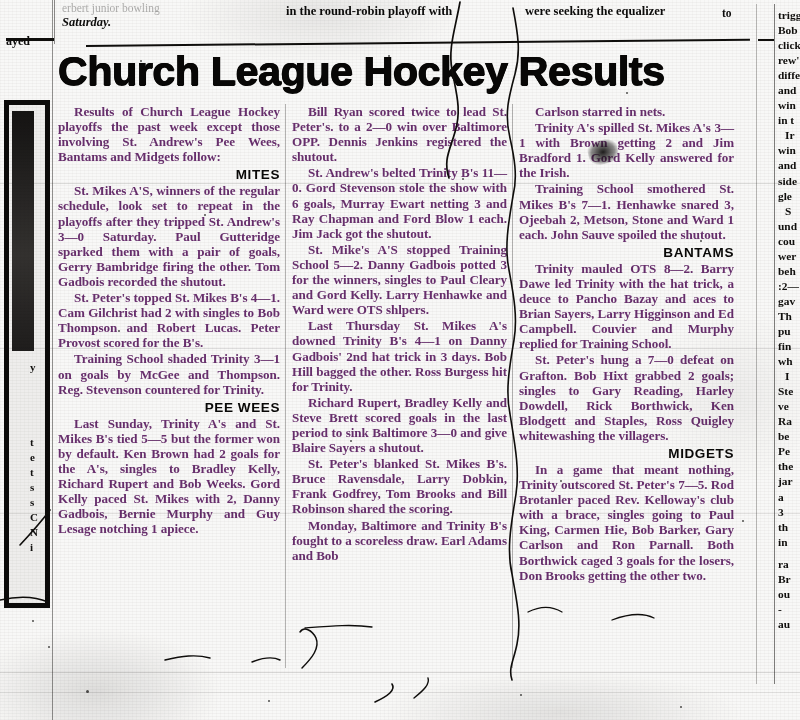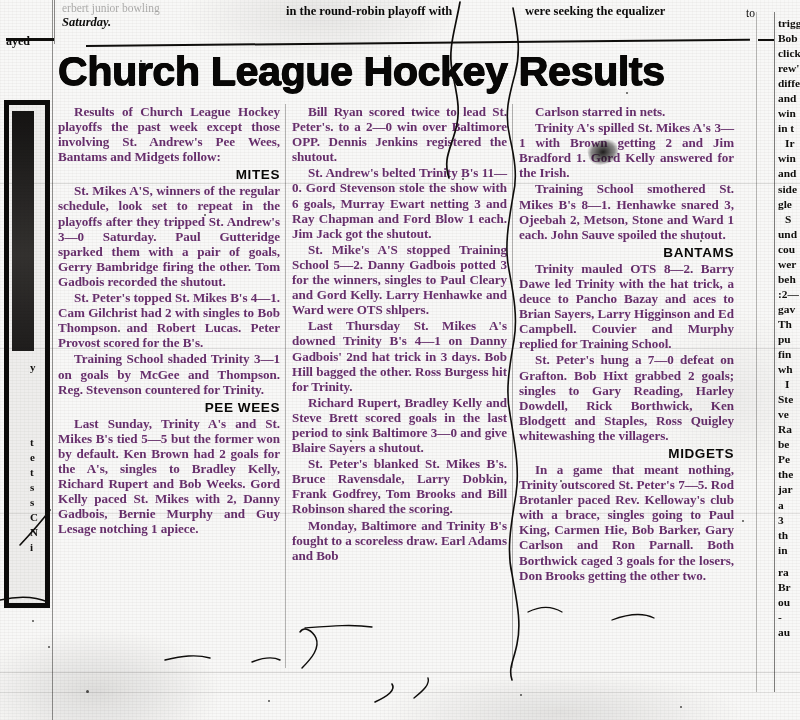--- a/index.html
+++ b/index.html
@@ -162,21 +162,21 @@
   #leftedge .vline {
     position: absolute;
     left: 52px; top: 0;
     width: 1px; height: 720px;
     background: rgba(35,30,25,0.45);
   }
 
   
   #rightedge {
     position: absolute;
-    left: 754px; top: 12px;
+    left: 754px; top: 4px;
     width: 46px; height: 680px;
     z-index: 15;
     overflow: hidden;
   }
   #rightedge .vline {
     position: absolute;
     left: 20px; top: 0;
     width: 1px; height: 690px;
     background: rgba(35,30,25,0.55);
   }
@@ -238,21 +238,21 @@
 <body>
 
 <div id="page">
 
   <div class="topstrip">
     <span class="frag" style="left:6px; top:14px; font-size:12px; font-weight:bold;margin-top:20px;">ayed</span>
     <span class="frag faded" style="left:62px; top:1px; font-size:11.5px;text-align:center;">erbert junior bowling</span>
     <span class="frag" style="left:62px; top:15px; font-size:12.5px; font-weight:bold;font-style:italic;">Saturday.</span>
     <span class="frag" style="left:286px; top:4px; font-size:12.5px; font-weight:bold;">in the round-robin playoff with</span>
     <span class="frag" style="left:525px; top:4px; font-size:12.5px; font-weight:bold;">were seeking the equalizer</span>
-    <span class="frag" style="left:722px; top:6px; font-size:11.5px; font-weight:normal;margin-left:24px;">to</span>
+    <span class="frag" style="left:722px; top:6px; font-size:11.5px; font-weight:bold;">to</span>
   </div>
 
   <div class="rule" style="left:54px; top:0px; width:1px; height:44px; background:rgba(35,30,25,0.5);"></div>
 
   <div class="rule" style="left:86px; top:45px; width:664px; height:2.2px; transform:rotate(-0.55deg); transform-origin:left center;"></div>
   <div class="rule" style="left:6px; top:38px; width:48px; height:2.6px;"></div>
   <div class="rule" style="left:758px; top:39px; width:16px; height:2px;"></div>
 
   <div id="headline">Church League Hockey Results</div>
 
@@ -274,21 +274,21 @@
       <p class="tight">St. Mike's A'S stopped Training School 5—2. Danny Gadbois potted 3 for the winners, singles to Paul Cleary and Gord Kelly. Larry Henhawke and Ward were OTS shlpers.</p>
       <p class="tight">Last Thursday St. Mikes A's downed Trinity B's 4—1 on Danny Gadbois' 2nd hat trick in 3 days. Bob Hill bagged the other. Ross Burgess hit for Trinity.</p>
       <p class="tight">Richard Rupert, Bradley Kelly and Steve Brett scored goals in the last period to sink Baltimore 3—0 and give Blaire Sayers a shutout.</p>
       <p class="tight">St. Peter's blanked St. Mikes B's. Bruce Ravensdale, Larry Dobkin, Frank Godfrey, Tom Brooks and Bill Robinson shared the scoring.</p>
       <p class="tight">Monday, Baltimore and Trinity B's fought to a scoreless draw. Earl Adams and Bob</p>
     </div>
 
     <div class="col">
       <p class="tight">Carlson starred in nets.</p>
       <p class="tight">Trinity A's spilled St. Mikes A's 3—1 with Brown getting 2 and Jim Bradford 1. Gord Kelly answered for the Irish.</p>
-      <p class="tight">Training School smothered St. Mikes B's 8—1. Henhawke snared 3, Ojeebah 2, Metson, Stone and Ward 1 each. John Sauve spoiled the shutout.</p>
+      <p class="tight">Training School smothered St. Mikes B's 7—1. Henhawke snared 3, Ojeebah 2, Metson, Stone and Ward 1 each. John Sauve spoiled the shutout.</p>
       <h3>BANTAMS</h3>
       <p class="tight">Trinity mauled OTS 8—2. Barry Dawe led Trinity with the hat trick, a deuce to Pancho Bazay and aces to Brian Sayers, Larry Higginson and Ed Campbell. Couvier and Murphy replied for Training School.</p>
       <p class="tight">St. Peter's hung a 7—0 defeat on Grafton. Bob Hixt grabbed 2 goals; singles to Gary Reading, Harley Dowdell, Rick Borthwick, Ken Blodgett and Staples, Ross Quigley whitewashing the villagers.</p>
       <h3>MIDGETS</h3>
       <p class="tight">In a game that meant nothing, Trinity outscored St. Peter's 7—5. Rod Brotanler paced Rev. Kelloway's club with a brace, singles going to Paul King, Carmen Hie, Bob Barker, Gary Carlson and Ron Parnall. Both Borthwick caged 3 goals for the losers, Don Brooks getting the other two.</p>
     </div>
   </div>
 
   <div id="leftedge">
     <div class="photoblock">

